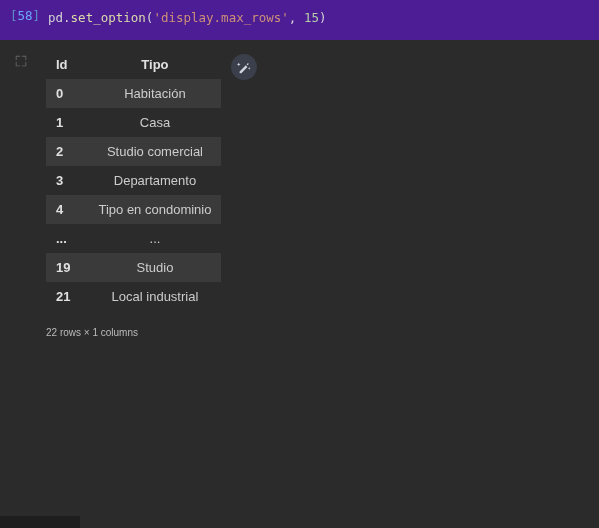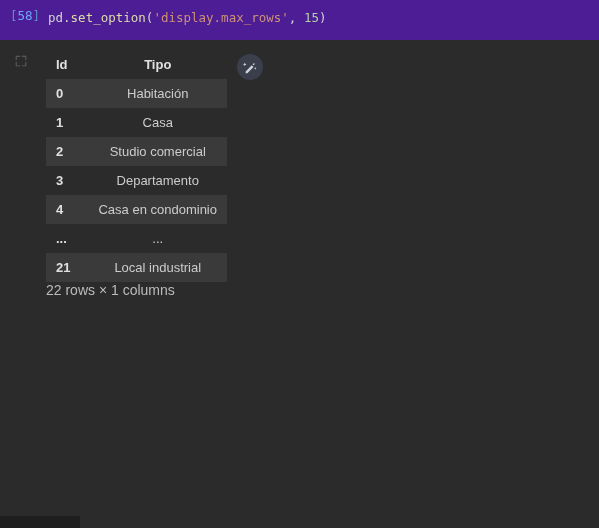--- a/index.html
+++ b/index.html
@@ -81,23 +81,23 @@
     text-align: left;
     padding-right: 18px;
   }
   table.df tbody tr:nth-child(odd) {
     background: #3a3a3a;
   }
   table.df tbody tr:nth-child(even) {
     background: transparent;
   }
   .df-footer {
-    margin-top: 0;
+    margin-top: 16px;
     color: #bbb;
-    font-size: 14px;
+    font-size: 10px;
   }
   .magic-btn {
     width: 26px;
     height: 26px;
     border-radius: 50%;
     background: #3a3f4b;
     margin-left: 10px;
     display: flex;
     align-items: center;
     justify-content: center;
@@ -156,25 +156,29 @@
             <tr>
               <td class="idx">2</td>
               <td>Studio comercial</td>
             </tr>
             <tr>
               <td class="idx">3</td>
               <td>Departamento</td>
             </tr>
             <tr>
               <td class="idx">4</td>
-              <td>Casa en condominio</td>
+              <td>Tipo en condominio</td>
             </tr>
             <tr>
               <td class="idx">...</td>
               <td>...</td>
+            </tr>
+            <tr>
+              <td class="idx">19</td>
+              <td>Studio</td>
             </tr>
             <tr>
               <td class="idx">21</td>
               <td>Local industrial</td>
             </tr>
           </tbody>
       </table>
       <div class="magic-btn">
         <svg width="14" height="14" viewBox="0 0 16 16">
             <path d="M3 13l7-7 2 2-7 7H3v-2zm9.5-9.5l1 1L12 6l-1-1 1.5-1.5zM2 3l.6 1.4L4 5l-1.4.6L2 7l-.6-1.4L0 5l1.4-.6L2 3zm12 5l.45 1.05L15.5 9.5l-1.05.45L14 11l-.45-1.05L12.5 9.5l1.05-.45L14 8z"></path>

